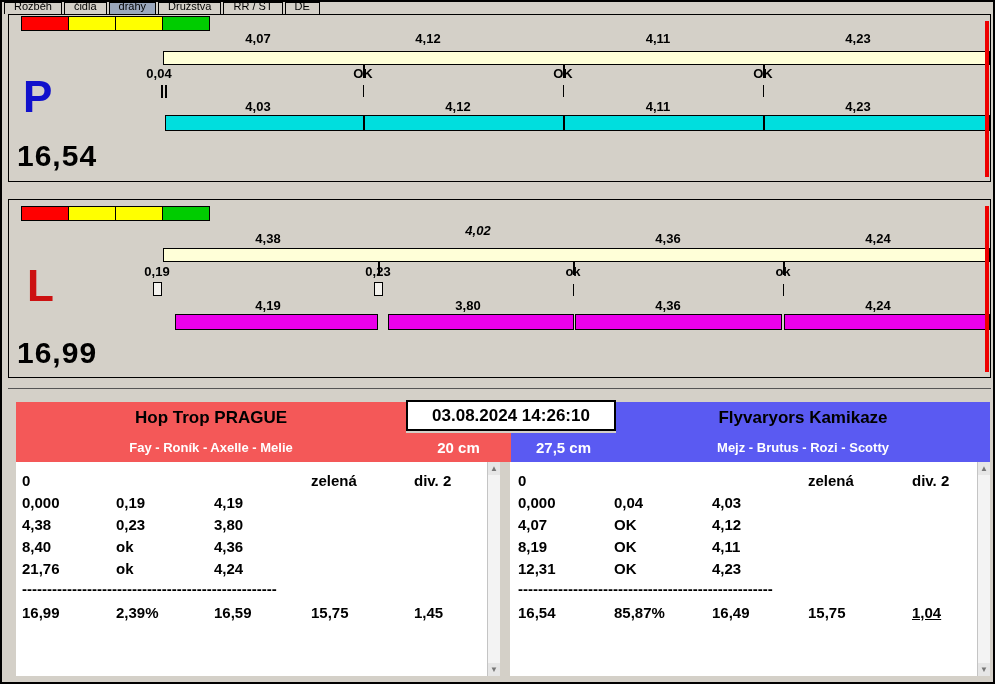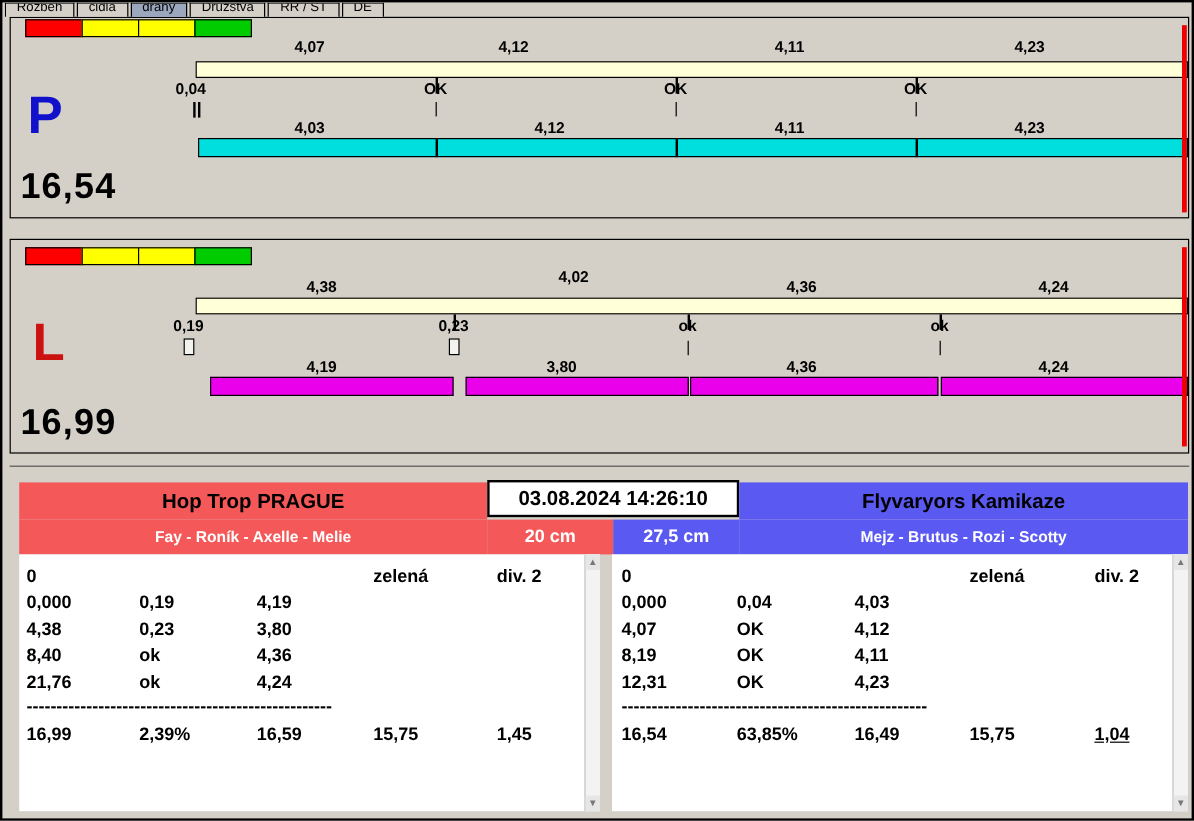--- a/index.html
+++ b/index.html
@@ -120,21 +120,21 @@
 
   <div class="panel" id="panel-l">
     <div class="lights" style="left:12px;top:6px;">
       <span class="seg" style="background-color: rgb(255, 0, 0);"></span>
       <span class="seg" style="background-color: rgb(255, 255, 0);"></span>
       <span class="seg" style="background-color: rgb(255, 255, 0);"></span>
       <span class="seg" style="background-color: rgb(0, 204, 0);"></span>
     </div>
 
     <div class="num" style="left:219px;top:31px;">4,38</div>
-    <div class="num" style="left:429px;top:23px;">4,02</div>
+    <div class="num" style="left:429px;top:23px;font-style:italic;">4,02</div>
     <div class="num" style="left:619px;top:31px;">4,36</div>
     <div class="num" style="left:829px;top:31px;">4,24</div>
 
     <div class="bar" style="left: 154px; top: 48px; width: 827px; height: 14px; background-color: rgb(255, 255, 216);"></div>
     <div class="tick" style="left:369px;top:62px;width:2px;height:13px;"></div>
     <div class="tick" style="left:564px;top:62px;width:2px;height:13px;"></div>
     <div class="tick" style="left:774px;top:62px;width:2px;height:13px;"></div>
 
     <div class="mark" style="left:118px;top:64px;">0,19</div>
     <div class="mark" style="left:339px;top:64px;">0,23</div>
@@ -256,21 +256,21 @@
       <div class="trow" style="top:98px;">
         <span class="c" style="left:8px;">12,31</span>
         <span class="c" style="left:104px;">OK</span>
         <span class="c" style="left:202px;">4,23</span>
       </div>
       <div class="trow" style="top:118px;">
         <span class="dash-span" style="left:8px;">---------------------------------------------------</span>
       </div>
       <div class="trow" style="top:142px;">
         <span class="c" style="left:8px;">16,54</span>
-        <span class="c" style="left:104px;">63,85%</span>
+        <span class="c" style="left:104px;">85,87%</span>
         <span class="c" style="left:202px;">16,49</span>
         <span class="c" style="left:298px;">15,75</span>
         <span class="c" style="left:402px;text-decoration:underline;">1,04</span>
       </div>
       <div class="vscroll">
         <div class="sbtn top">▲</div>
         <div class="sbtn bot">▼</div>
       </div>
     </div>
 

